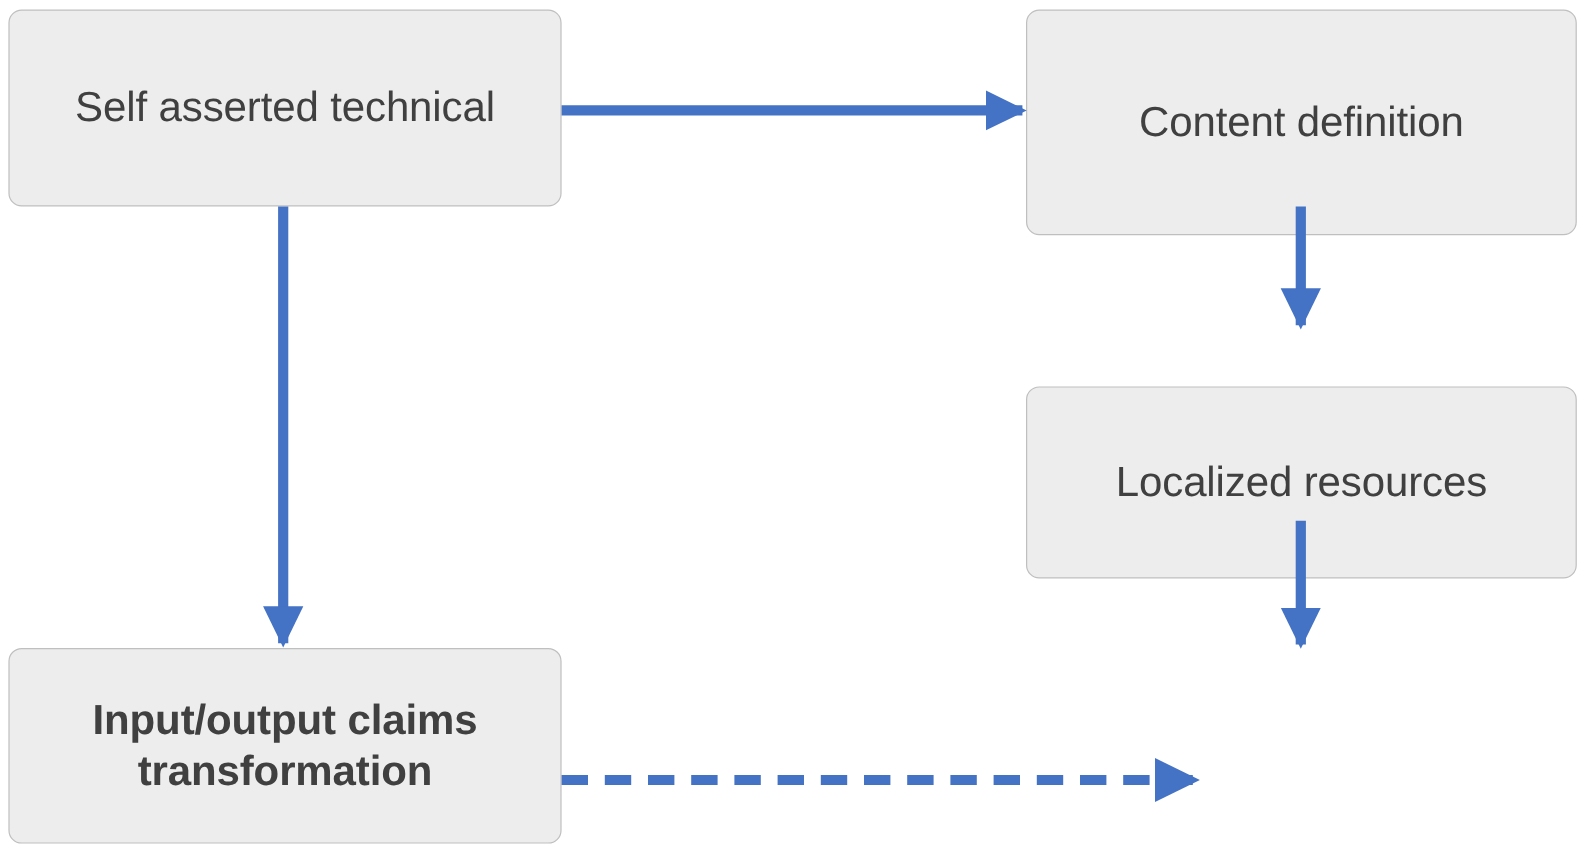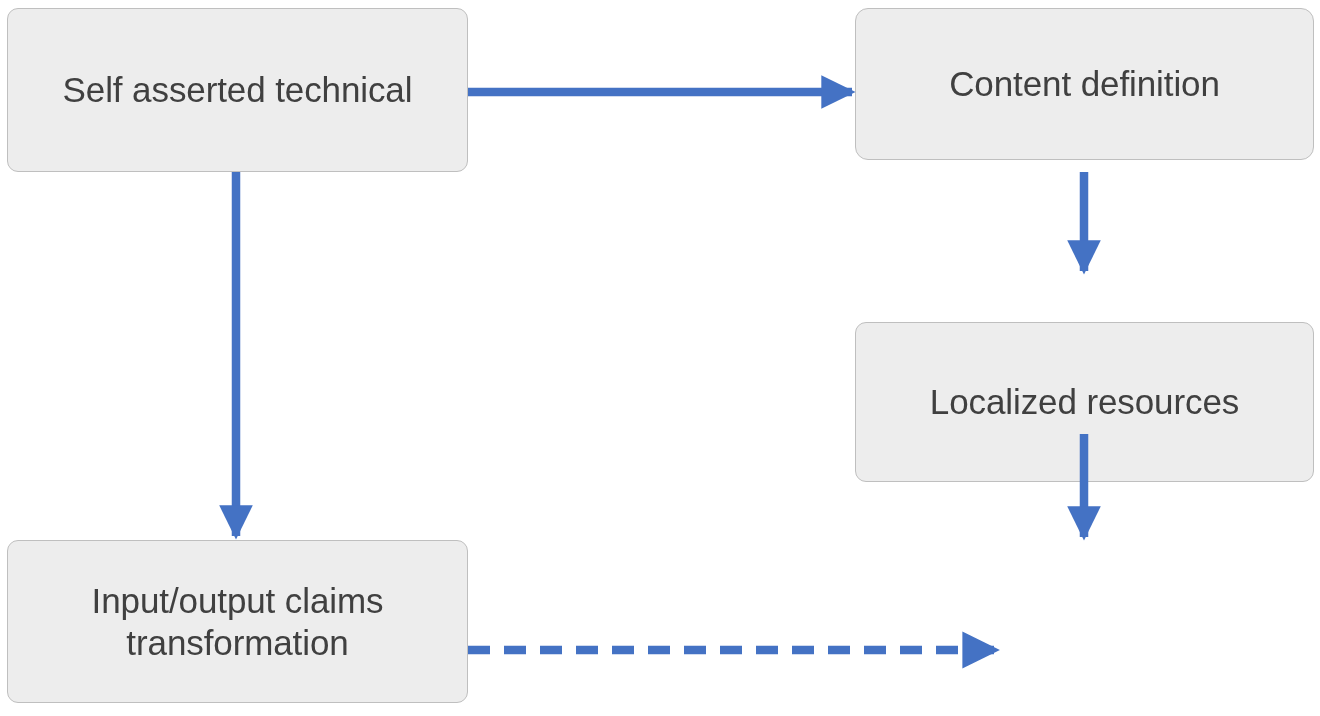--- a/index.html
+++ b/index.html
@@ -39,23 +39,23 @@
     display: block;
     width: 100%;
   }
   .node .label .bold {
     font-weight: bold;
   }
   .node .label .line2 {
     display: block;
   }
   #node-self-asserted-technical-profile { left: 7px;  top: 8px;   width: 461px; height: 164px; }
-  #node-content-definition              { left: 855px; top: 8px;   width: 459px; height: 152px; border-radius: 13px; }
+  #node-content-definition              { left: 855px; top: 8px;   width: 459px; height: 188px; }
   #node-localized-resources             { left: 855px; top: 274px; width: 459px; height: 160px; margin-top: 48px; }
-  #node-input-output-claims-transformation { left: 7px; top: 540px; width: 461px; height: 163px; }
+  #node-input-output-claims-transformation { left: 7px; top: 540px; width: 461px; height: 163px; font-weight: bold; }
   #node-localized-string                { left: 855px; top: 540px; width: 459px; height: 163px; }
 
   .edge-layer {
     position: absolute;
     left: 0;
     top: 0;
     width: 1320px;
     height: 716px;
     z-index: 3;
     pointer-events: none;

